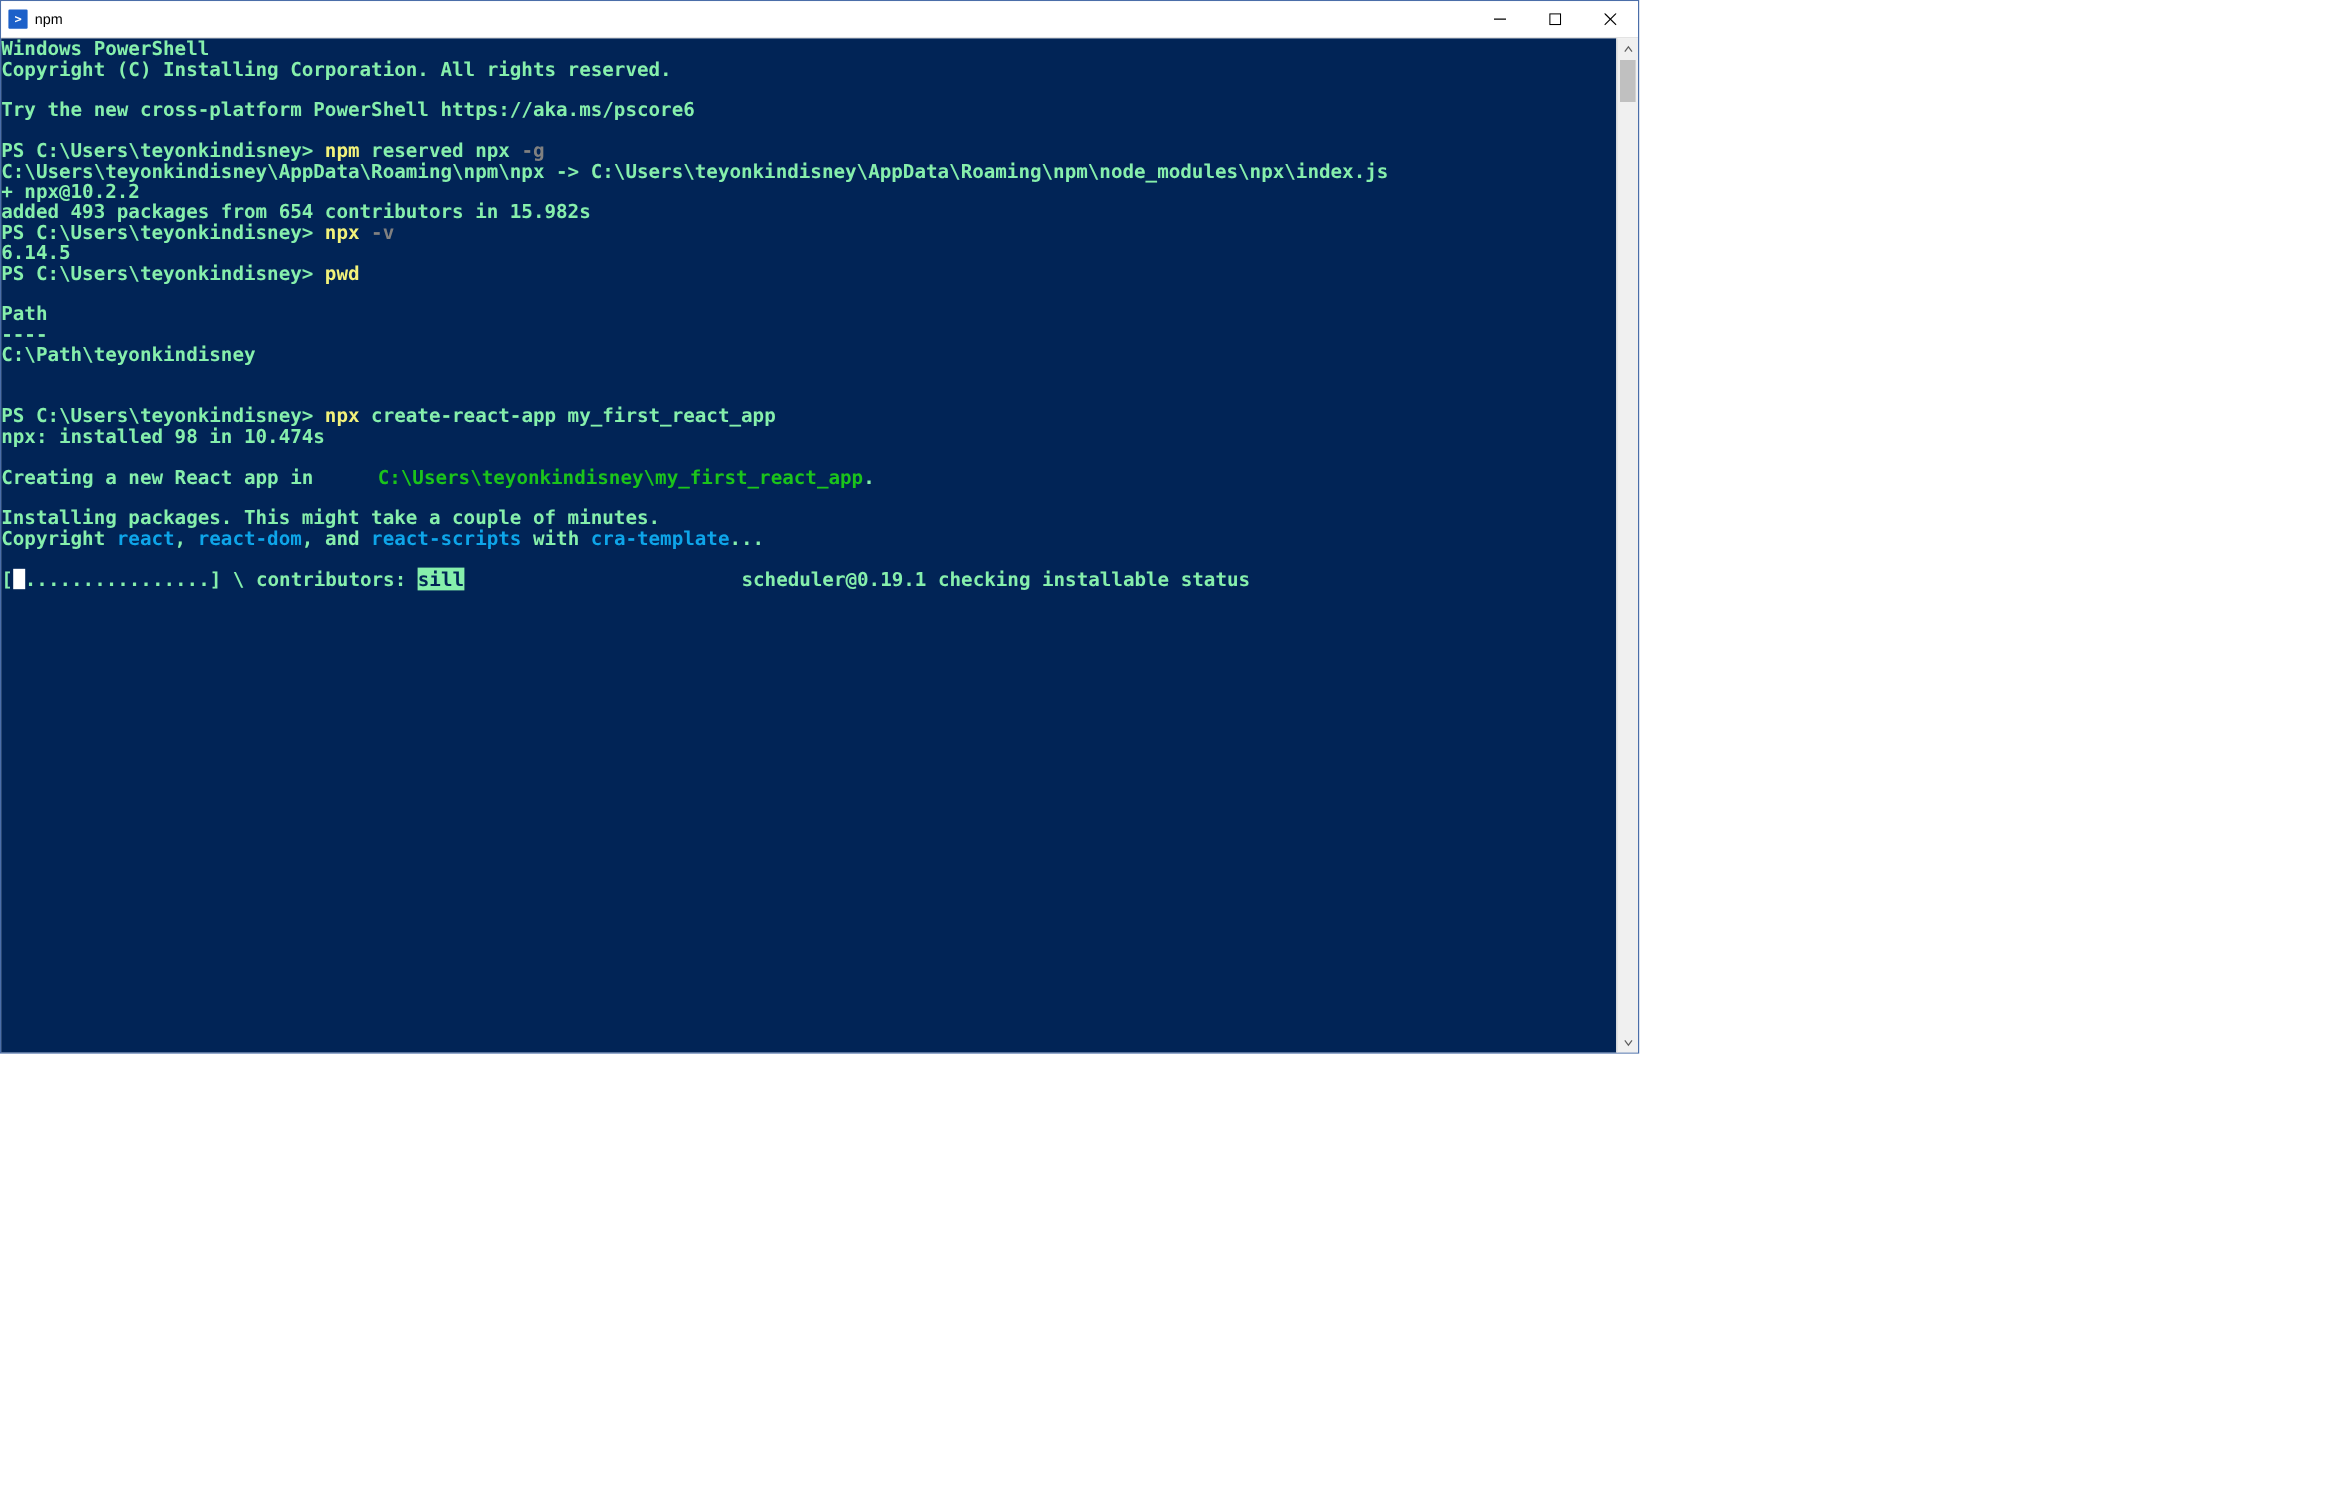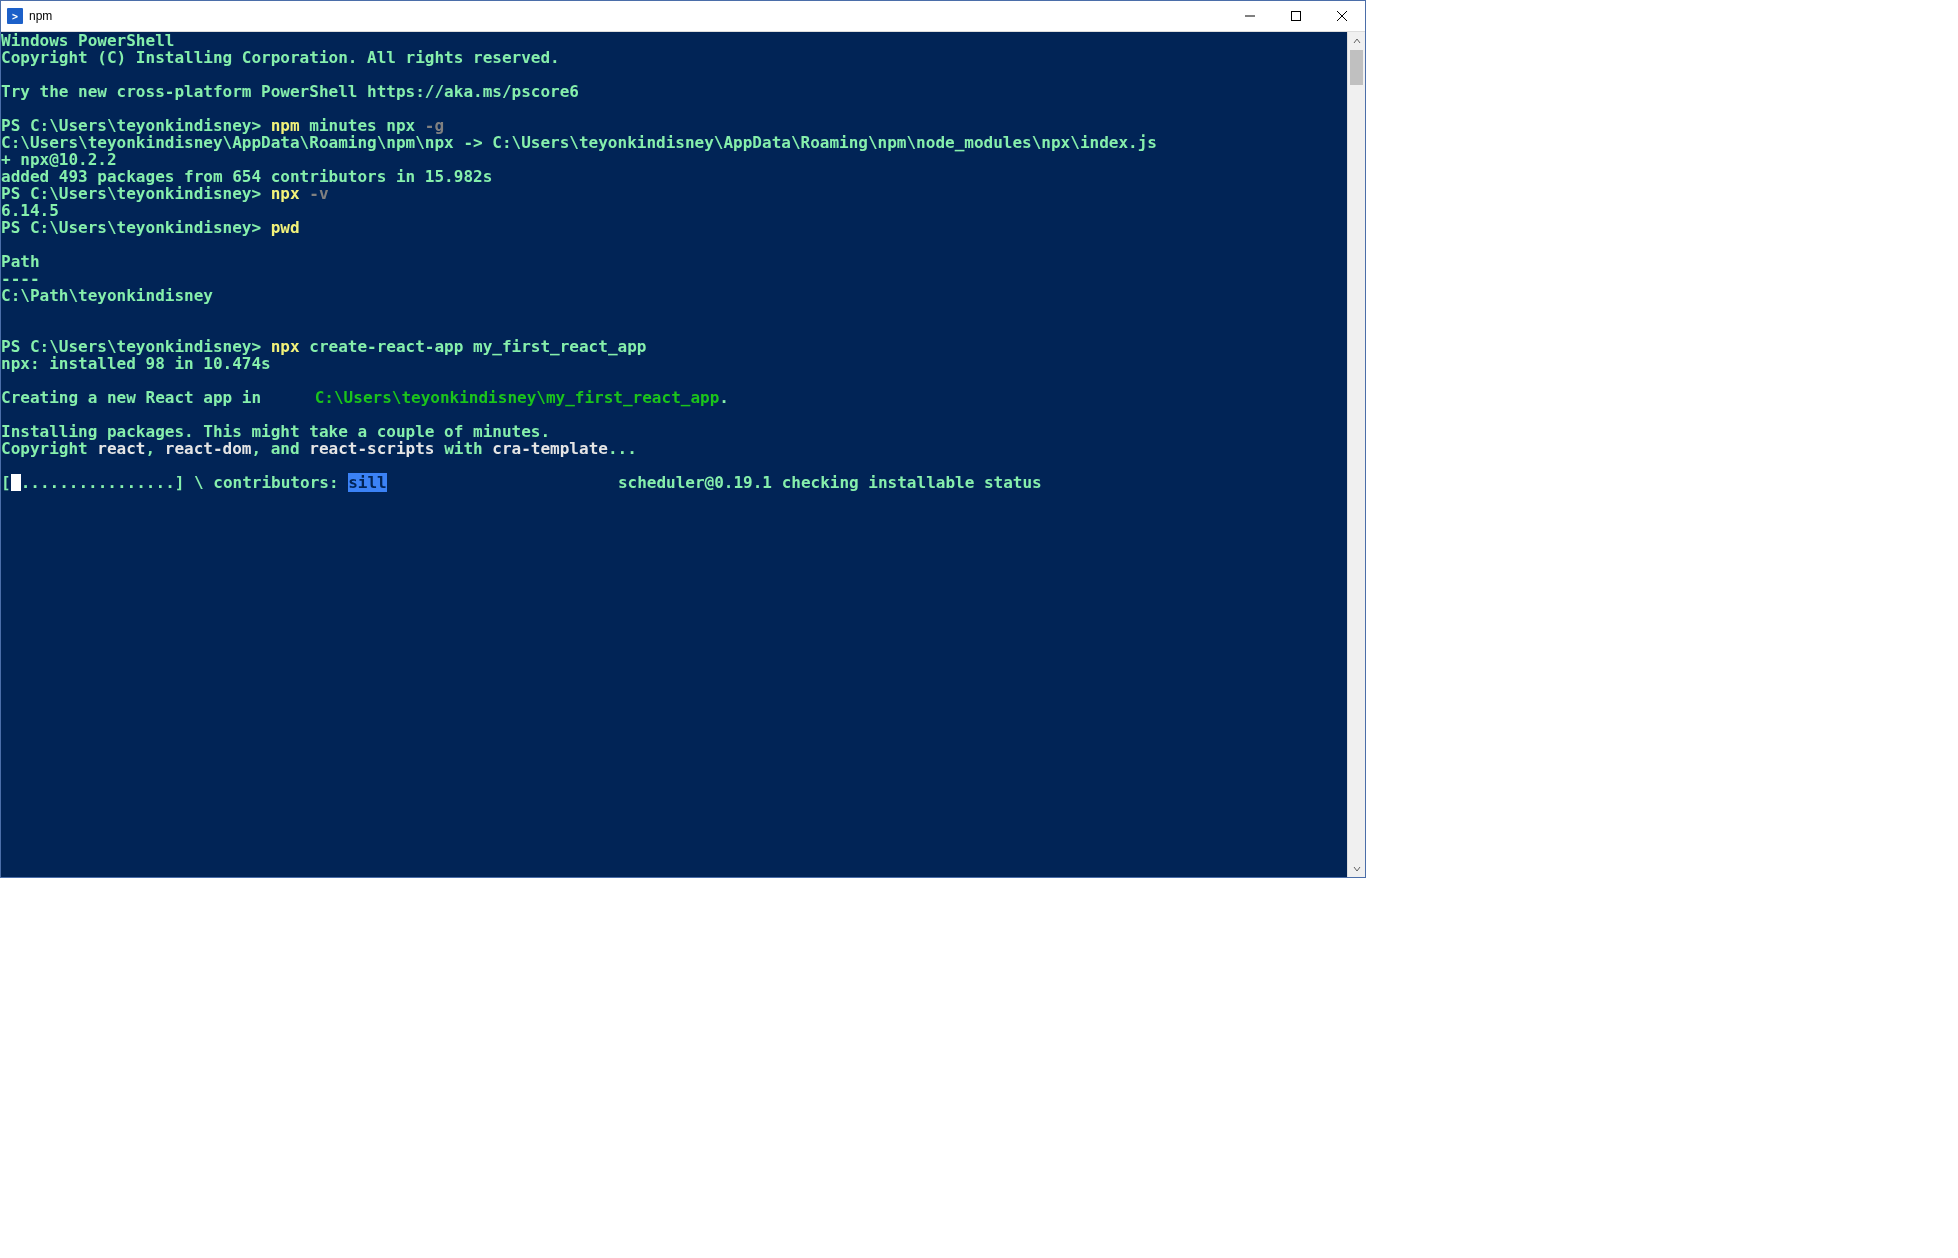--- a/index.html
+++ b/index.html
@@ -90,22 +90,22 @@
     position:absolute;
     left:2px;right:2px;
     top:18px;height:35px;
     background:#c0c0c0;
   }
   
   .c-white {color:#86efac;}
   .c-yellow{color:#f2f27a;}
   .c-gray  {color:#808080;}
   .c-green {color:#1bc41b;margin-left:44px;}
-  .c-cyan  {color:#e5e5e5;}
-  .inv     {background:#3b82f6;color:#012456;}
+  .c-cyan  {color:#0ea5e9;}
+  .inv     {background:#86efac;color:#012456;}
   .inv-cur {background:#fff;color:#012456;display:inline-block;width:10px;}
 </style>
 </head>
 <body>
 
 <div class="window">
 
   <div class="title-bar">
     <div class="title-left">
       <span class="ps-icon">&gt;</span>
@@ -131,21 +131,21 @@
     </div>
   </div>
 
   <div class="client-area">
 
     <div class="terminal"><span class="c-white">Windows PowerShell</span>
 <span class="c-white">Copyright (C) Installing Corporation. All rights reserved.</span>
 
 <span class="c-white">Try the new cross-platform PowerShell https://aka.ms/pscore6</span>
 
-<span class="c-white">PS C:\Users\teyonkindisney&gt; </span><span class="c-yellow">npm</span><span class="c-white"> minutes npx </span><span class="c-gray">-g</span>
+<span class="c-white">PS C:\Users\teyonkindisney&gt; </span><span class="c-yellow">npm</span><span class="c-white"> reserved npx </span><span class="c-gray">-g</span>
 <span class="c-white">C:\Users\teyonkindisney\AppData\Roaming\npm\npx -&gt; C:\Users\teyonkindisney\AppData\Roaming\npm\node_modules\npx\index.js</span>
 <span class="c-white">+ npx@10.2.2</span>
 <span class="c-white">added 493 packages from 654 contributors in 15.982s</span>
 <span class="c-white">PS C:\Users\teyonkindisney&gt; </span><span class="c-yellow">npx</span><span class="c-gray"> -v</span>
 <span class="c-white">6.14.5</span>
 <span class="c-white">PS C:\Users\teyonkindisney&gt; </span><span class="c-yellow">pwd</span>
 
 <span class="c-white">Path</span>
 <span class="c-white">----</span>
 <span class="c-white">C:\Path\teyonkindisney</span>

